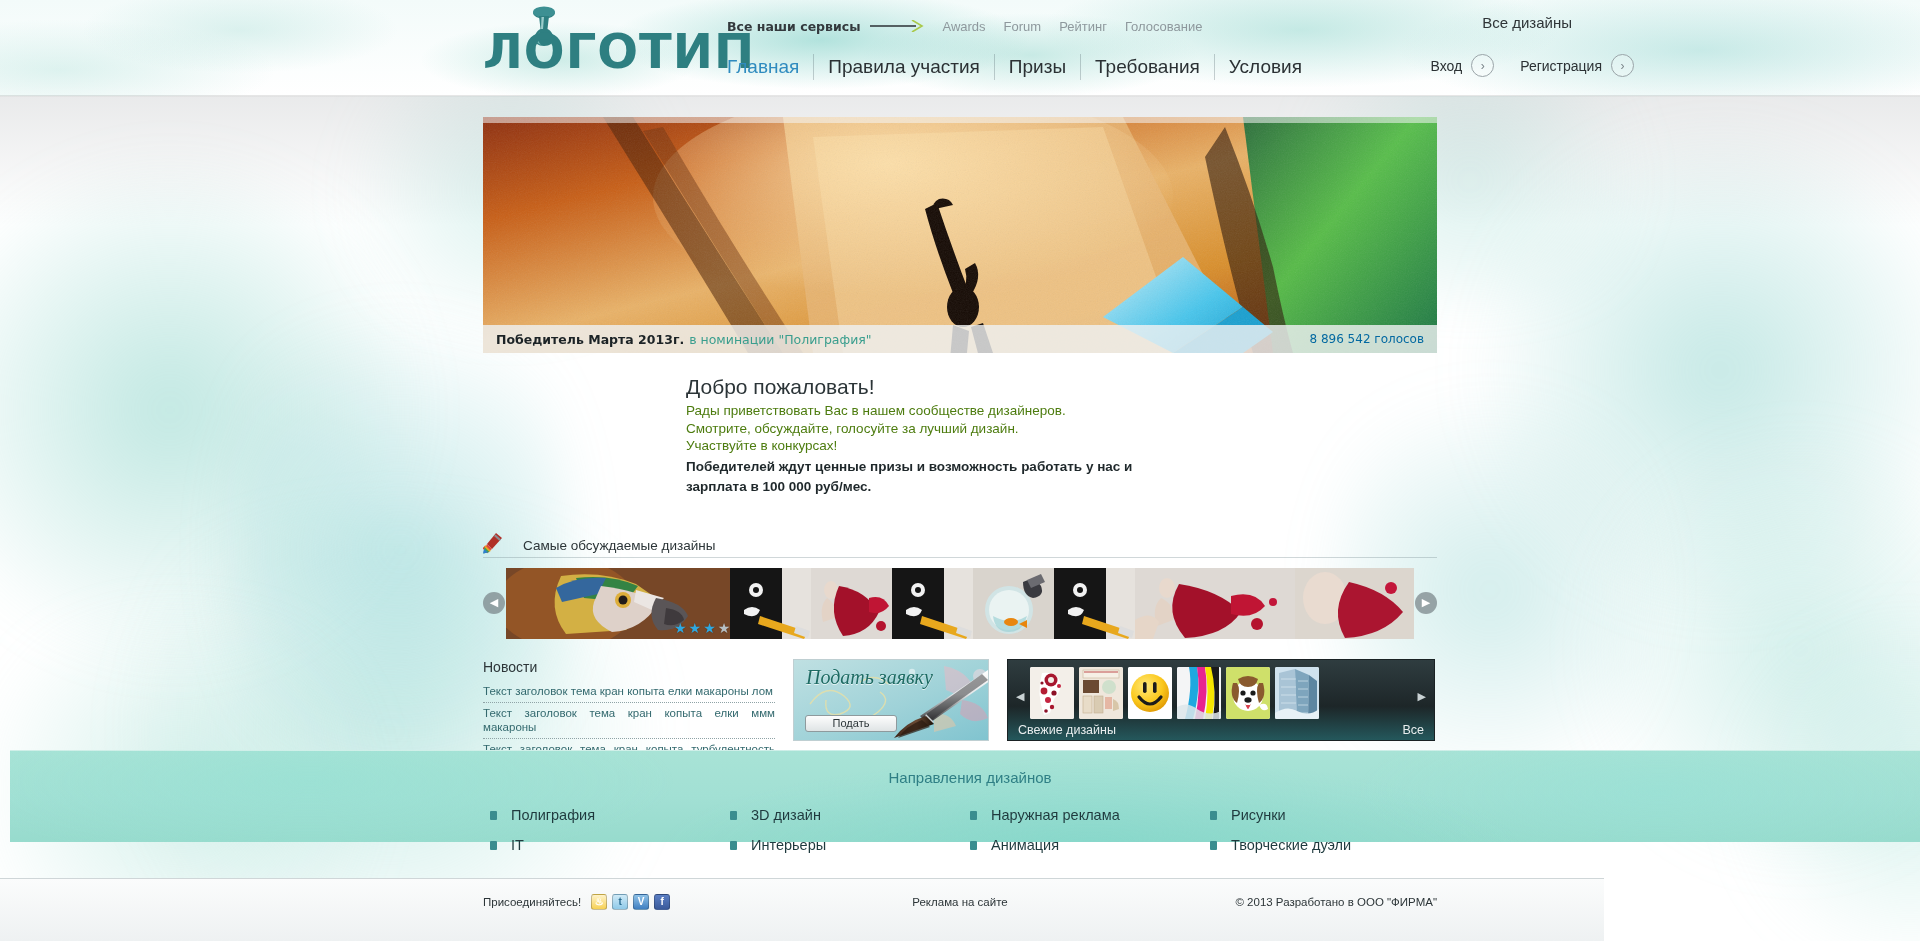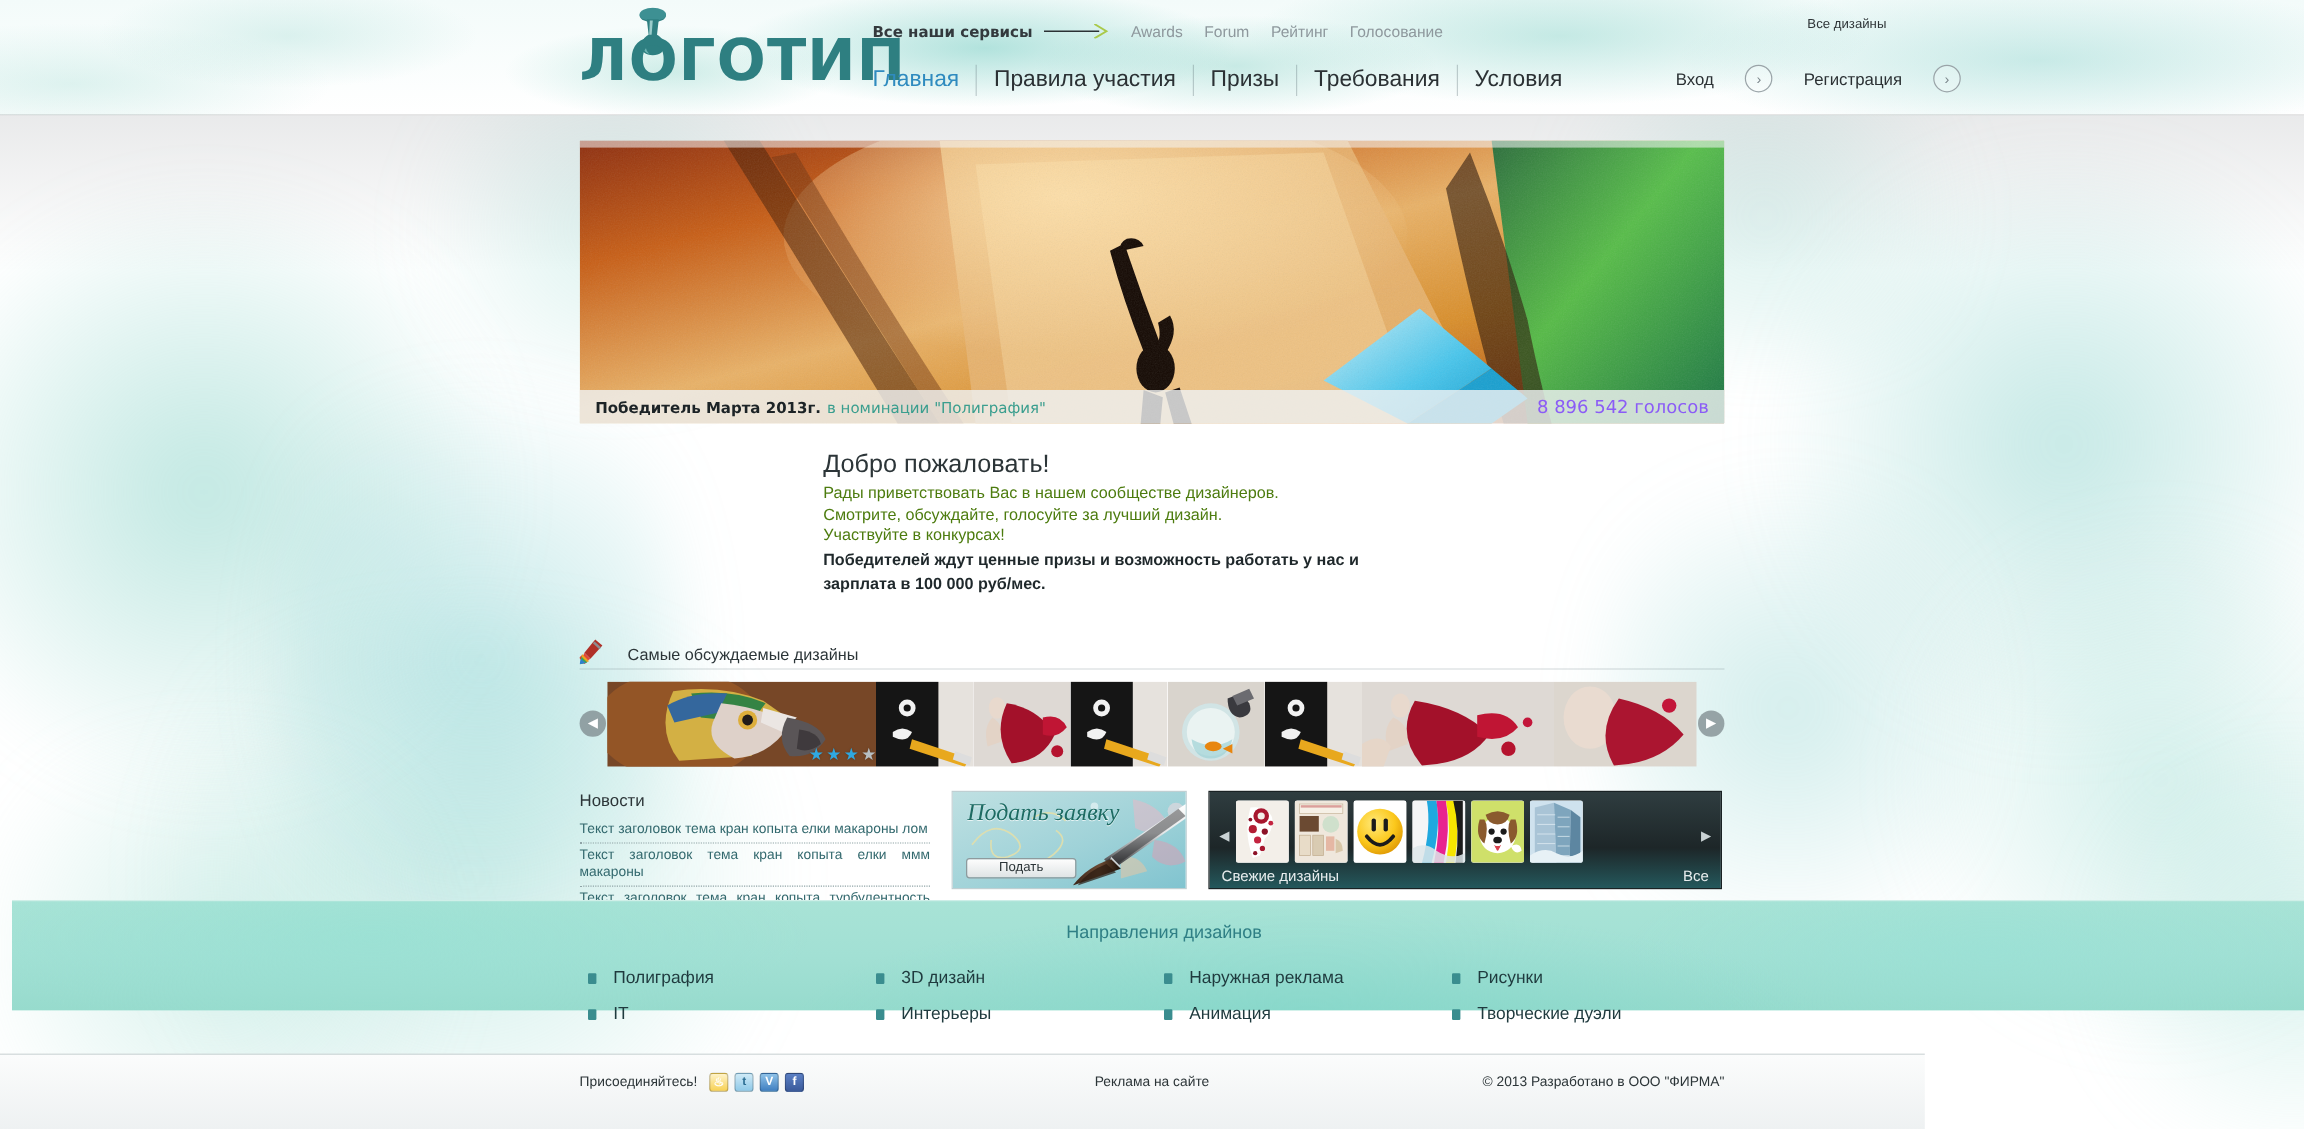--- a/index.html
+++ b/index.html
@@ -75,37 +75,37 @@
 
   .topnav { position: absolute; left: 727px; top: 17px; height: 18px;
             display: flex; align-items: center; gap: 0; }
   .topnav .lbl { font-size: 12.5px; color: #33393d; font-weight: 600;
                  font-family: "DejaVu Sans", sans-serif; white-space: nowrap; }
   .arrow-svc { width: 58px; height: 12px; margin: 0 6px 0 10px; }
   .topnav a { font-size: 13px; color: #8e989d; text-decoration: none;
               margin-left: 18px; white-space: nowrap; }
   .topnav a:first-of-type { margin-left: 8px; }
 
-  .all-designs { position: absolute; right: 348px; top: 14px; font-size: 11px;
+  .all-designs { position: absolute; right: 348px; top: 14px; font-size: 15px;
                  color: #2f3538; text-decoration: none; white-space: nowrap; }
 
   .mainnav { position: absolute; left: 727px; top: 54px; display: flex;
              align-items: flex-start; height: 28px; }
   .mainnav .item {
     font-size: 19px; color: #2b3134; text-decoration: none;
     padding: 0 14px; line-height: 26px; white-space: nowrap;
     border-right: 1px solid rgba(90,110,115,.32); cursor: pointer;
   }
   .mainnav .item:first-child { padding-left: 0; }
   .mainnav .item:last-child { border-right: none; padding-right: 0; }
   .mainnav .item.active { color: #2f8bbf; }
 
   .authbar { position: absolute; right: 286px; top: 54px; display: flex;
              align-items: center; gap: 26px; }
-  .authbtn { display: flex; align-items: center; gap: 26px;
+  .authbtn { display: flex; align-items: center; gap: 9px;
              text-decoration: none; color: #2b3134; font-size: 14px;
              white-space: nowrap; cursor: pointer; justify-content: flex-end; }
   .circ-arrow {
     width: 23px; height: 23px; border-radius: 50%;
     border: 1px solid #9aa4a8; display: flex; align-items: center;
     justify-content: center; color: #7b858a; font-size: 12px;
     line-height: 1; background: rgba(255,255,255,.25);
   }
 
   
@@ -116,21 +116,21 @@
             overflow: hidden; cursor: pointer; }
   .banner-img { position: absolute; inset: 0; }
   .banner-caption {
     position: absolute; left: 0; bottom: 0; width: 954px; height: 28px;
     background: rgba(238,240,241,.82);
     display: flex; align-items: center; padding: 0 13px;
     font-size: 12.5px; font-family: "DejaVu Sans", sans-serif;
   }
   .cap-bold { font-weight: 700; color: #1c2326; }
   .cap-green { color: #3a9e8e; margin-left: 5px; }
-  .cap-votes { margin-left: auto; color: #8b5cf6; font-size: 15px; text-align: right; }
+  .cap-votes { margin-left: auto; color: #0369a1; font-size: 12px; text-align: right; }
 
   
   .welcome { margin-top: 22px; padding-left: 203px; }
   .welcome h1 { font-size: 21px; font-weight: 400; color: #2c3538; margin-bottom: 3px; }
   .welcome p { font-size: 13.5px; color: #4d7c0f; line-height: 17.5px; }
   .welcome p.bold { font-weight: 700; color: #1f282b; margin-top: 3px; }
 
   
   .sec-head { margin-top: 36px; display: flex; align-items: flex-end; gap: 18px;
               padding-bottom: 3px; border-bottom: 1px solid rgba(120,140,145,.35);

